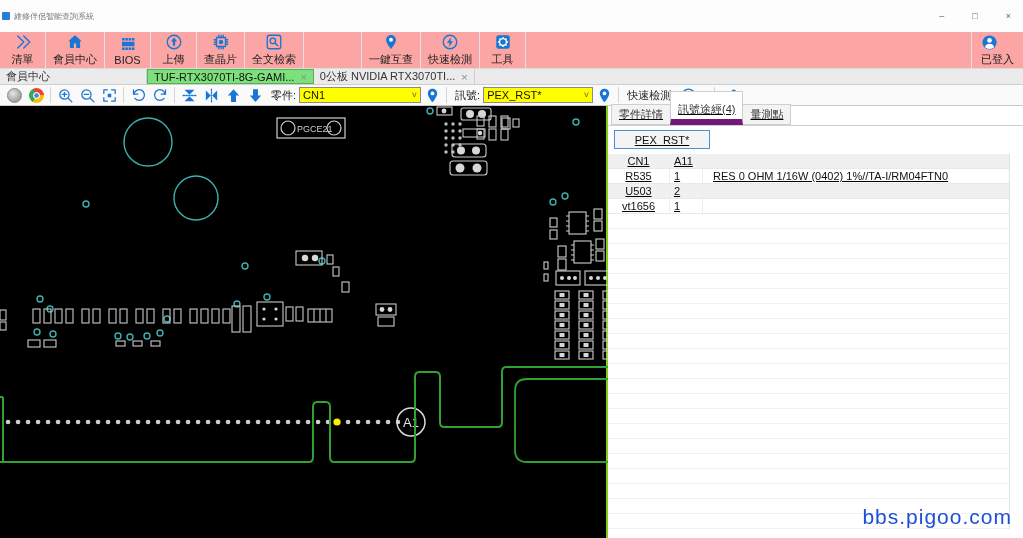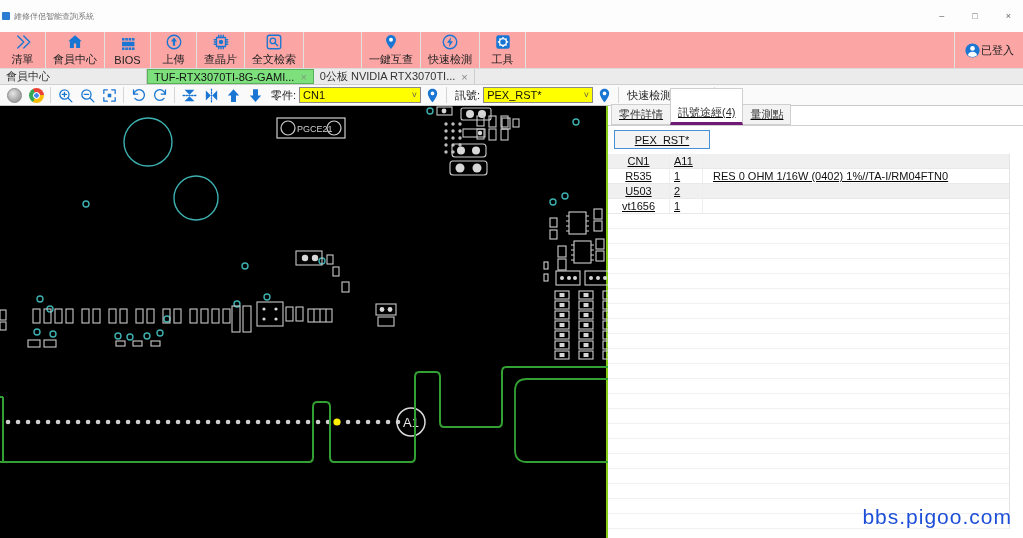--- a/index.html
+++ b/index.html
@@ -14,21 +14,21 @@
   .win-controls { margin-left:auto; display:flex; gap:28px; padding-right:10px; color:#666; font-size:9px; line-height:9px; }
   .win-controls span { cursor:default; }
 
   
   .toolbar { height:37px; background:#fca5a5; border-bottom:1px solid #dcdcdc; display:flex; align-items:stretch; }
   .titem { display:flex; flex-direction:column; align-items:center; justify-content:center; padding:1px 7px 1px; min-width:46px; border-right:1px solid #e2e2e2; cursor:pointer; }
   .titem svg { width:18px; height:18px; }
   .titem .tlabel { font-size:11px; color:#222; margin-top:1px; white-space:nowrap; }
   .tb-spacer { width:58px; border-right:1px solid #e2e2e2; }
   .tb-right { margin-left:auto; display:flex; }
-  .login { display:flex; flex-direction:row; align-items:center; justify-content:center; border-left:1px solid #e2e2e2; padding:1px 9px; }
+  .login { display:flex; flex-direction:column; align-items:flex-start; justify-content:center; border-left:1px solid #e2e2e2; padding:1px 9px; }
   .login svg { width:17px; height:17px; }
   .login .tlabel { font-size:11px; color:#222; margin-top:1px; }
 
   
   .tabbar { height:22px; background:#ebebeb; border-bottom:1px solid #cfcfcf; display:flex; align-items:stretch; font-size:11px; color:#333; }
   .doc-tab { display:flex; align-items:center; padding:0 6px; border-right:1px solid #cfcfcf; white-space:nowrap; cursor:pointer; }
   .doc-tab.first { width:147px; border-right:1px solid #cfcfcf; }
   .doc-tab.active { background:#7de07d; border:1px solid #58b158; color:#111; }
   .doc-tab .close { margin-left:6px; color:#7d9a7d; font-size:11px; }
   .doc-tab.plain .close { color:#888; }
@@ -51,21 +51,21 @@
 
   
   .main { height:433px; display:flex; }
   .pcb { width:608px; height:433px; background:#000; position:relative; border-right:2px solid #84cc16; flex:none; cursor:crosshair; }
   .pcb svg { display:block; }
 
   
   .panel { flex:1; background:#fff; display:flex; flex-direction:column; font-size:11px; position:relative;text-decoration:underline; }
   .ptabs { display:flex; align-items:flex-end; height:20px; border-bottom:1px solid #cfcfcf; padding-left:3px; }
   .ptab { padding:2px 7px 2px; border:1px solid #cfcfcf; background:#f3f3f3; color:#333; margin-right:-1px; margin-top:3px; cursor:pointer; white-space:nowrap; }
-  .ptab.active { background:#fff; border-bottom:3px solid #701a75; margin-top:1px; padding-top:16px; position:relative; }
+  .ptab.active { background:#fff; border-bottom:6px solid #701a75; margin-top:1px; padding-top:10px; position:relative; }
   .pbody { flex:1; padding-top:4px; overflow:hidden; }
   .netbtn { margin-left:6px; width:96px; height:19px; border:1px solid #4a90d9; background:#f4f4f4; color:#111; font-size:11px; display:flex; align-items:center; justify-content:center; cursor:pointer; }
   .gridwrap { margin-top:5px; width:calc(100% - 13px); border-right:1px solid #e3e3e3; }
   .grow { display:flex; height:15px; line-height:15px; border-bottom:1px solid #e9e9e9; }
   .grow.header { border-bottom:1px solid #d4d4d4; color:#333; }
   .grow .c1 { width:62px; text-align:center; border-right:1px solid #ededed; overflow:hidden; white-space:nowrap; }
   .grow .c2 { width:33px; padding-left:4px; border-right:1px solid #ededed; overflow:hidden; white-space:nowrap; }
   .grow .c3 { flex:1; padding-left:10px; overflow:hidden; white-space:nowrap; }
   .grow.header .c1 { text-align:center; }
   .grow.stripe { background:#f0f0f0; }

